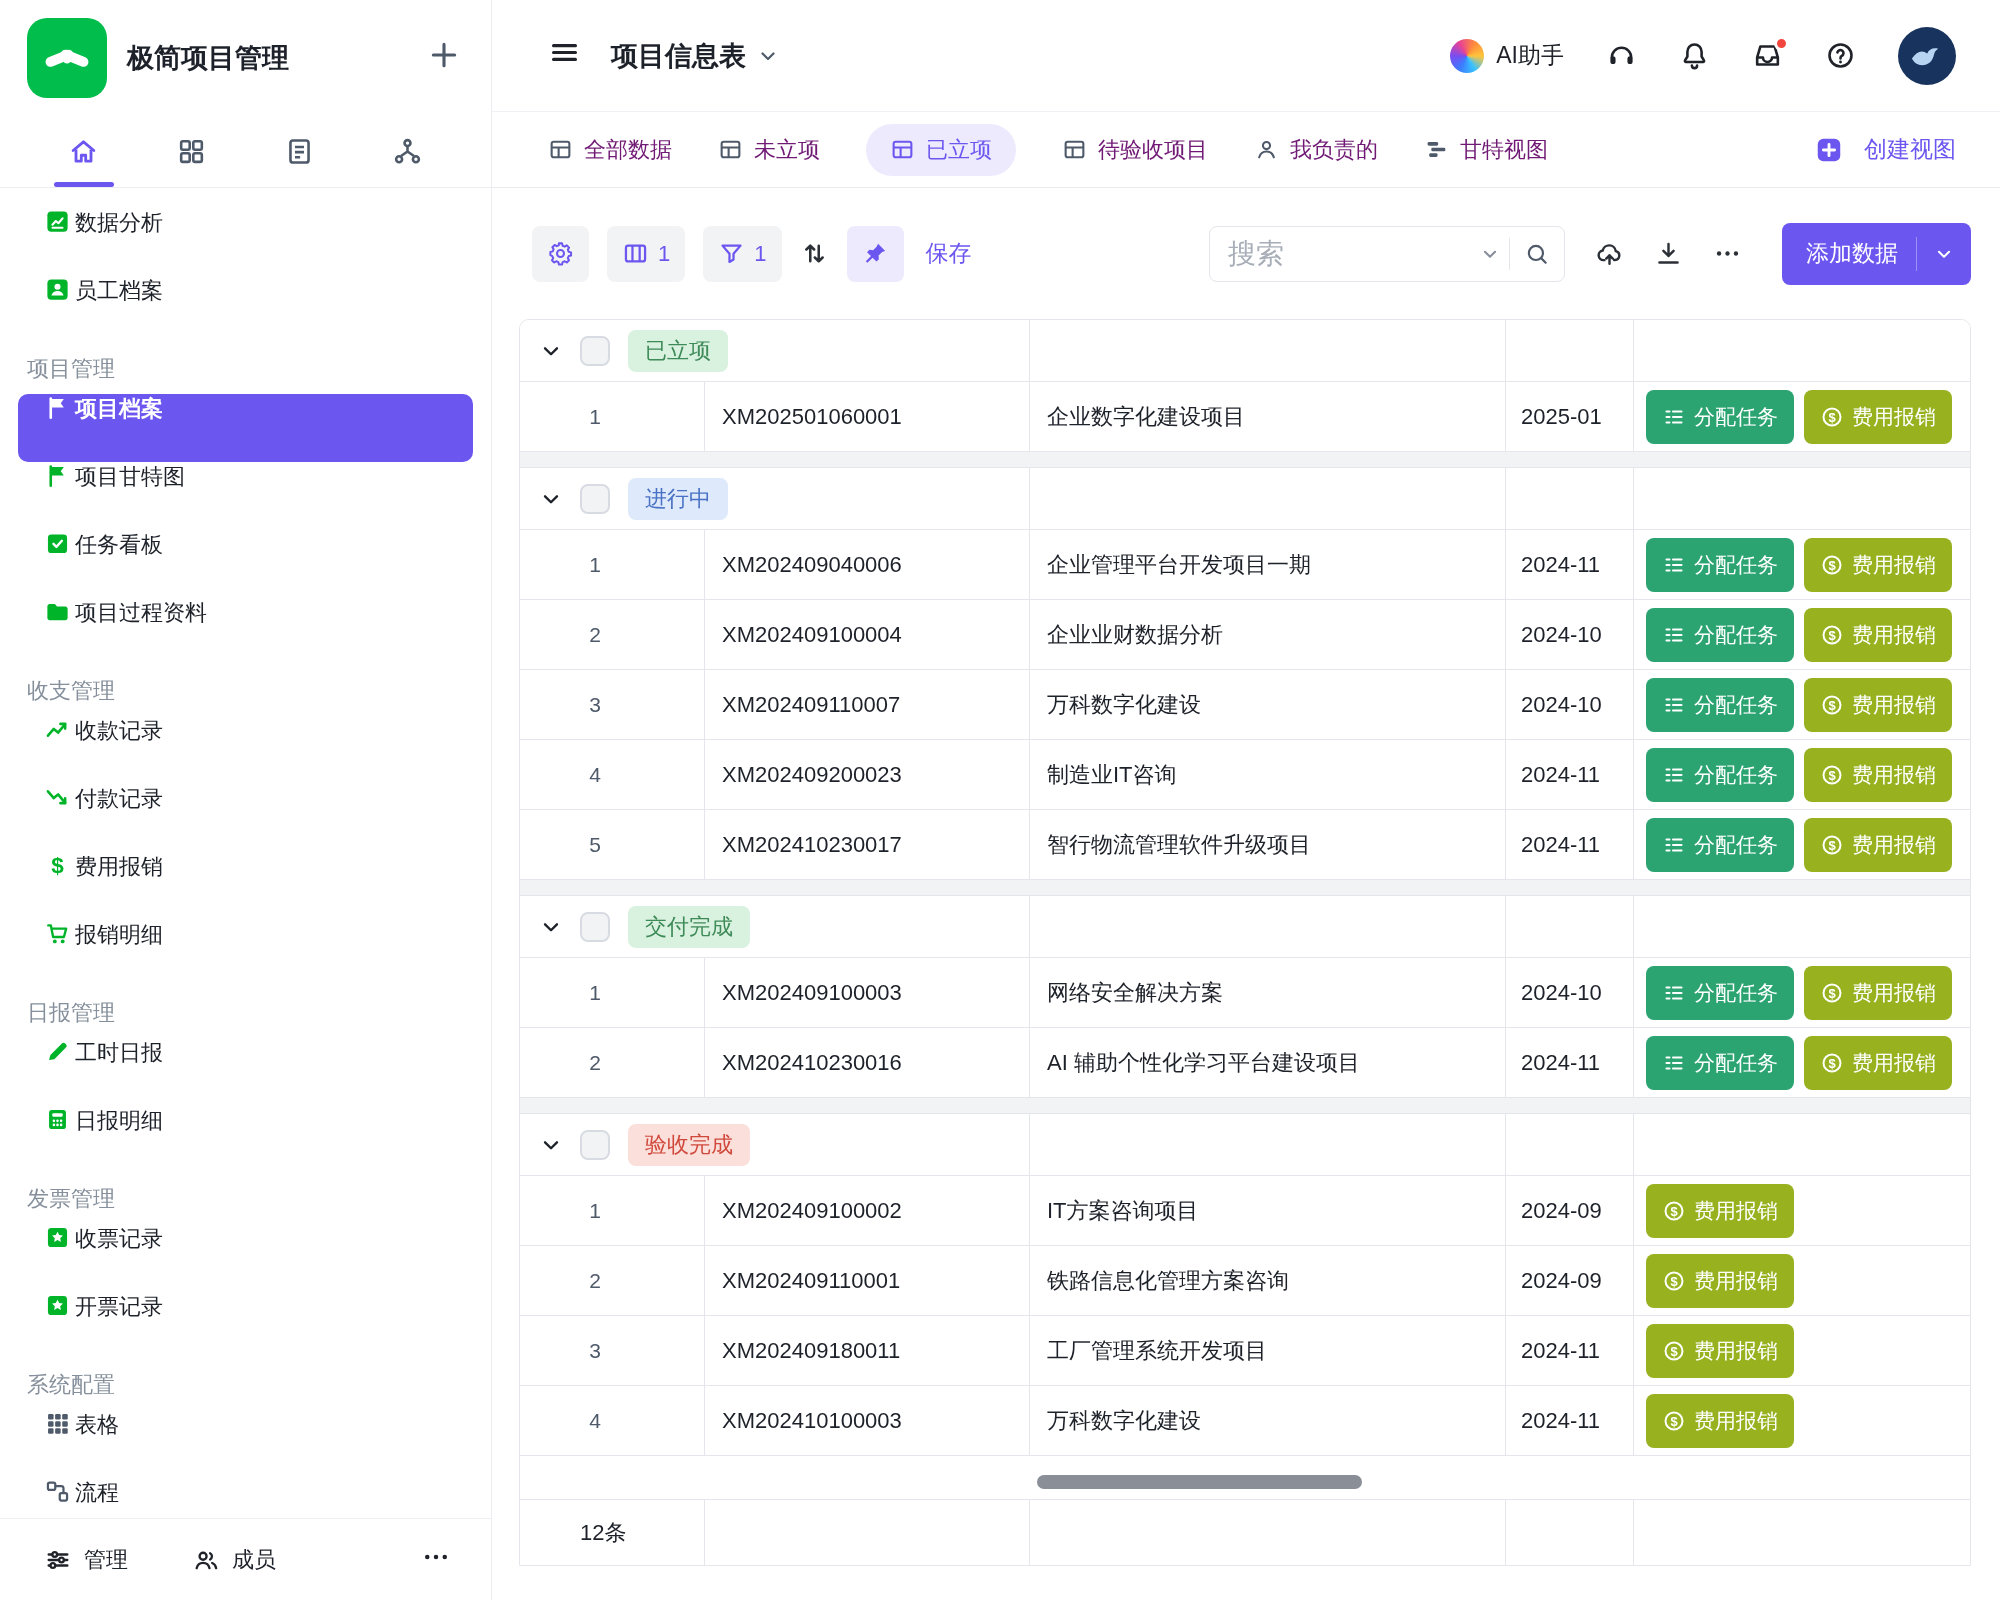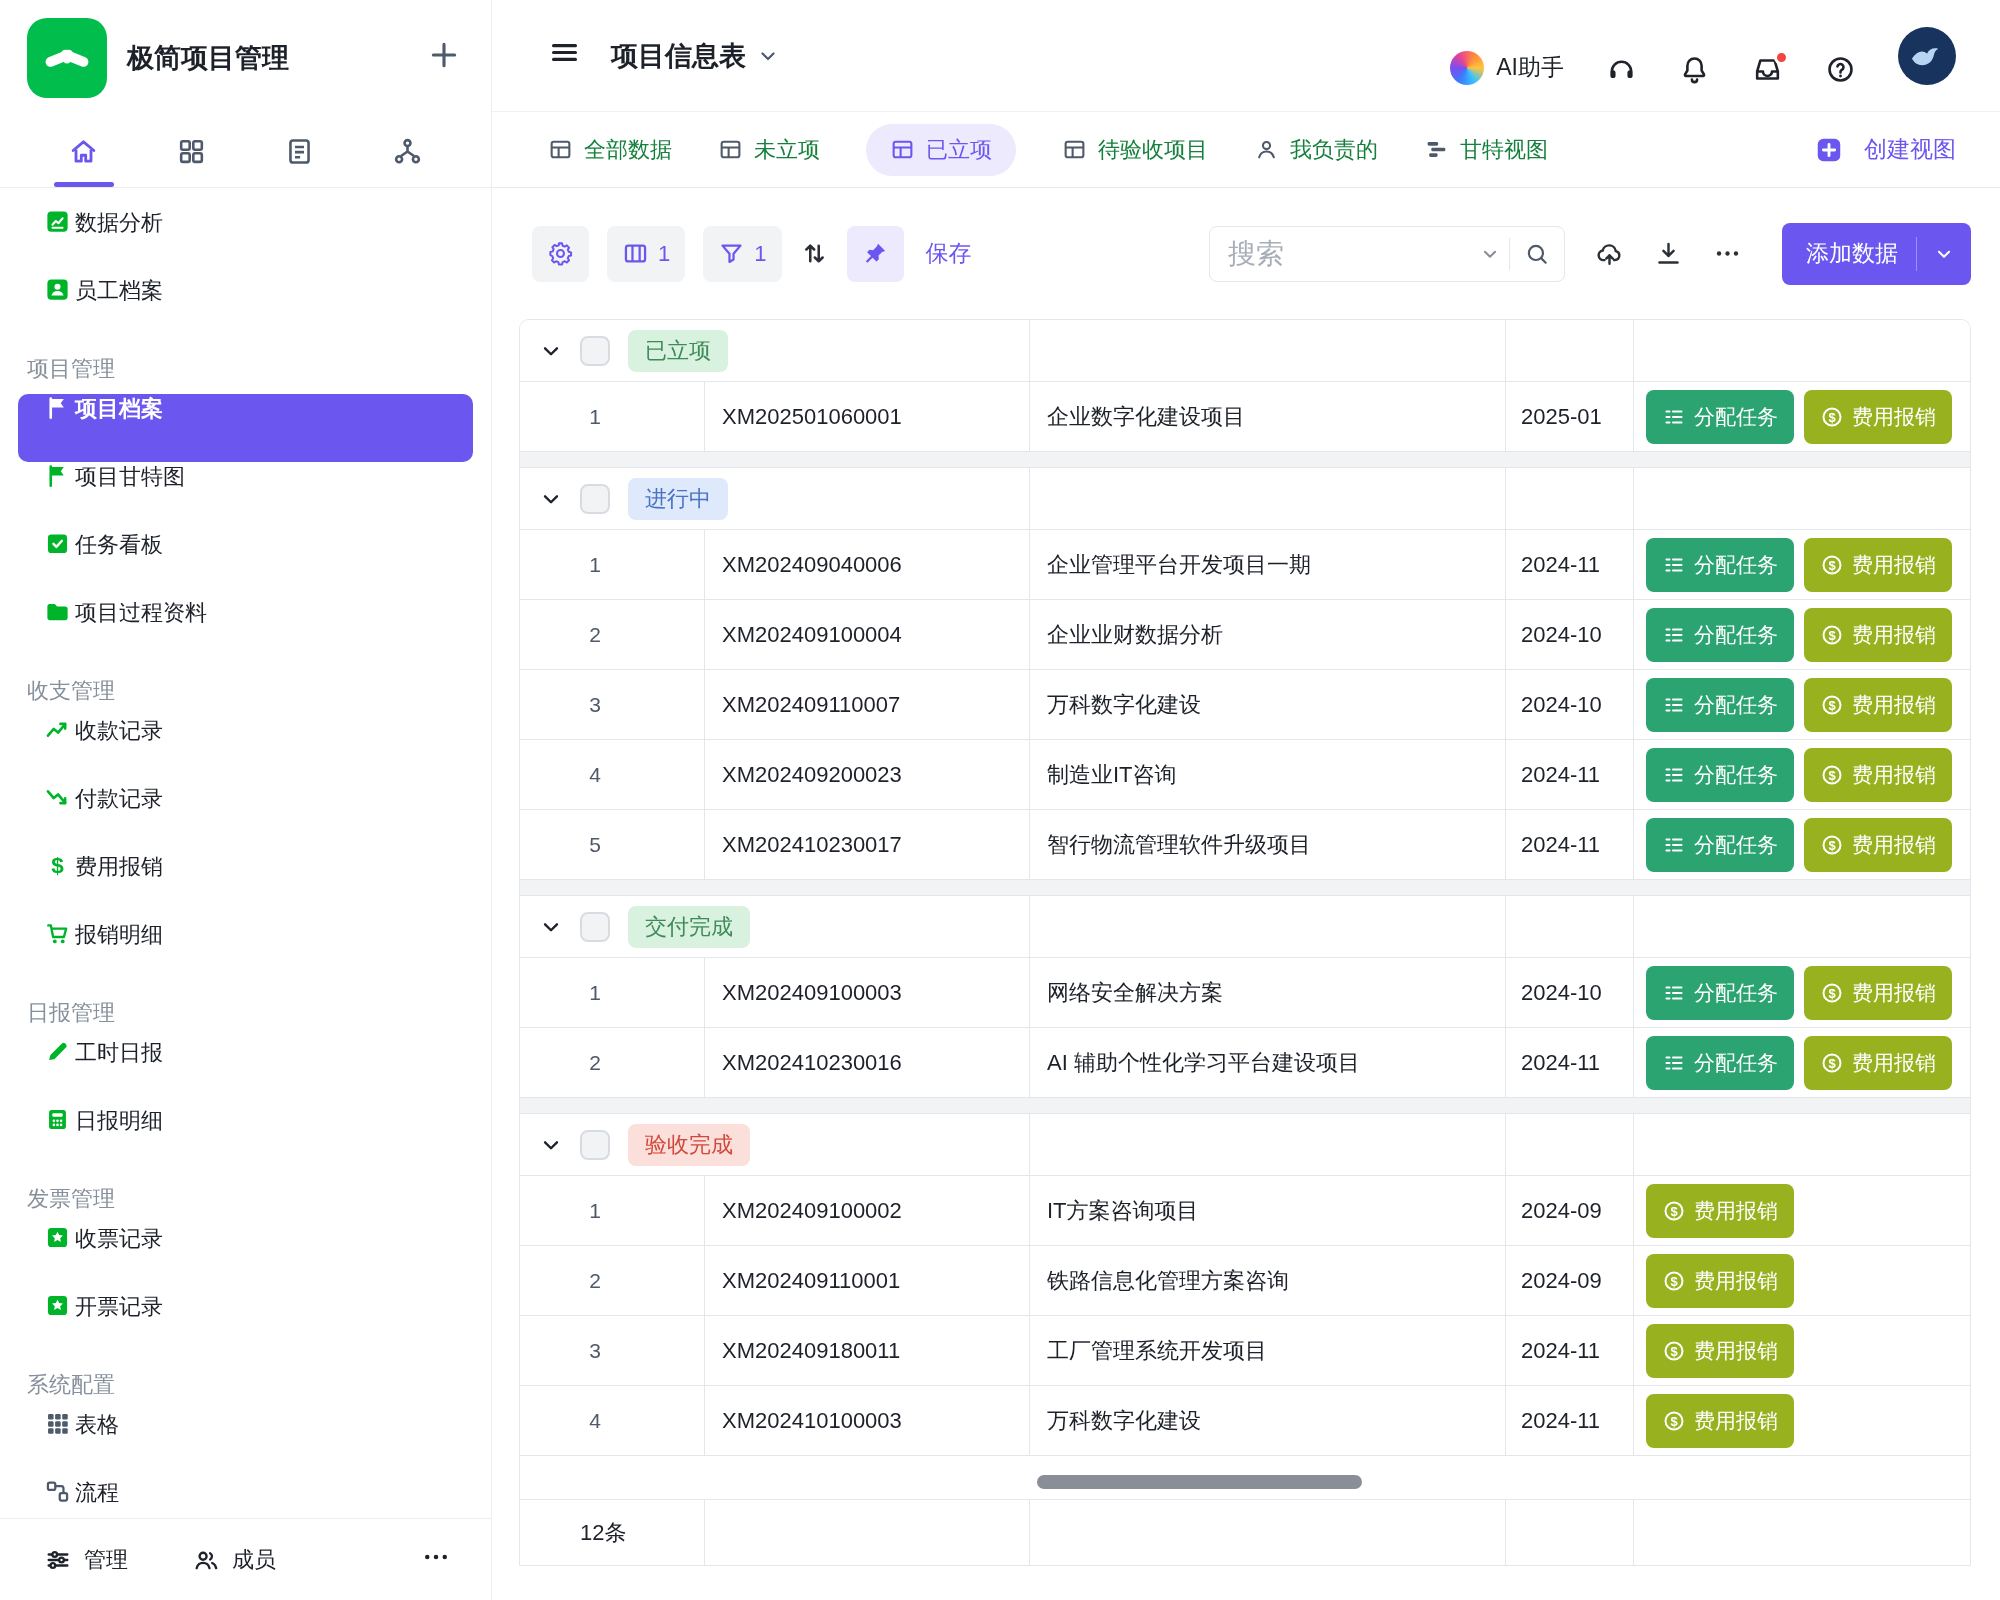--- a/index.html
+++ b/index.html
@@ -43,34 +43,34 @@
   .sbf-more{margin-left:auto}
   .sbf-more .ic{width:30px;height:30px;color:#1F2329}
 
   
   .main{flex:1;display:flex;flex-direction:column;min-width:0}
   .main-header{height:112px;flex:none;display:flex;align-items:center;padding:0 44px 0 56px;border-bottom:1px solid #F0F1F4}
   .hdr-burger .ic{width:33px;height:33px;color:#1F2329}
   .page-title-wrap{display:flex;align-items:center;margin-left:30px;gap:10px}
   .page-title{font-size:27px;font-weight:700}
   .tchev{width:24px;height:24px;color:#4E5969}
-  .hdr-right{margin-left:auto;display:flex;align-items:flex-end;gap:42px}
+  .hdr-right{margin-left:auto;display:flex;align-items:center;gap:42px}
   .ai-assist{display:flex;align-items:center;gap:12px;font-size:23px;color:#1F2329}
   .ai-swirl{width:34px;height:34px;border-radius:50%;flex:none;
     background:conic-gradient(from 210deg,#3C7BFF,#7A4DF0,#E84393,#FF8A3C,#FFC53C,#38C2FF,#3C7BFF)}
   .hdr-ic{position:relative;display:flex}
   .hdr-ic .ic{width:31px;height:31px;color:#1F2329}
   .hdr-ic .dot{position:absolute;top:-4px;right:-6px;width:15px;height:15px;border-radius:50%;background:var(--dot-red);border:3px solid #fff}
   .avatar{width:58px;height:58px;border-radius:50%;background:#17335E;overflow:hidden;display:flex;align-items:center;justify-content:center}
   .ic-avatar{width:44px;height:44px}
 
   
   .view-tabs{height:76px;flex:none;display:flex;align-items:center;padding:0 44px 0 56px;border-bottom:1px solid #E9EAEE}
   .vtabs{display:flex;align-items:center;gap:46px}
-  .vtab{display:flex;align-items:center;gap:11px;font-size:22px;color:#15803d}
+  .vtab{display:flex;align-items:center;gap:11px;font-size:22px;color:#701a75}
   .vtab .ic{width:25px;height:25px;color:#4E5969}
   .vtab.active{background:var(--accent-weak);color:var(--accent);border-radius:999px;padding:11px 24px}
   .vtab.active .ic{color:var(--accent)}
   .create-view{margin-left:auto;display:flex;align-items:center;gap:20px;color:var(--accent);font-size:23px}
   .ic-plus-sq{width:30px;height:30px;color:var(--accent)}
 
   
   .toolbar{height:131px;flex:none;display:flex;align-items:center;padding:0 29px 0 40px;gap:18px}
   .tb-btn{height:56px;min-width:56px;border-radius:8px;background:#F2F3F5;display:flex;align-items:center;justify-content:center;gap:9px;color:var(--accent);padding:0 15px}
   .tb-btn .ic{width:27px;height:27px}

